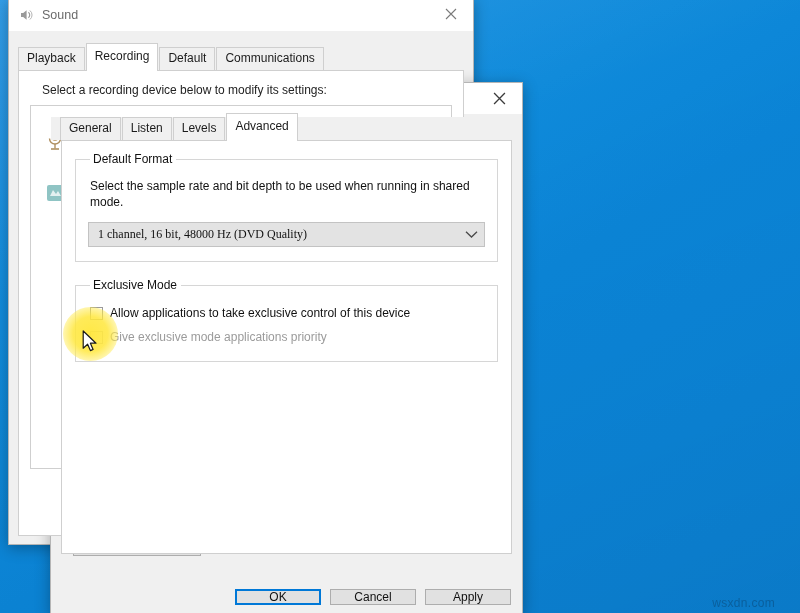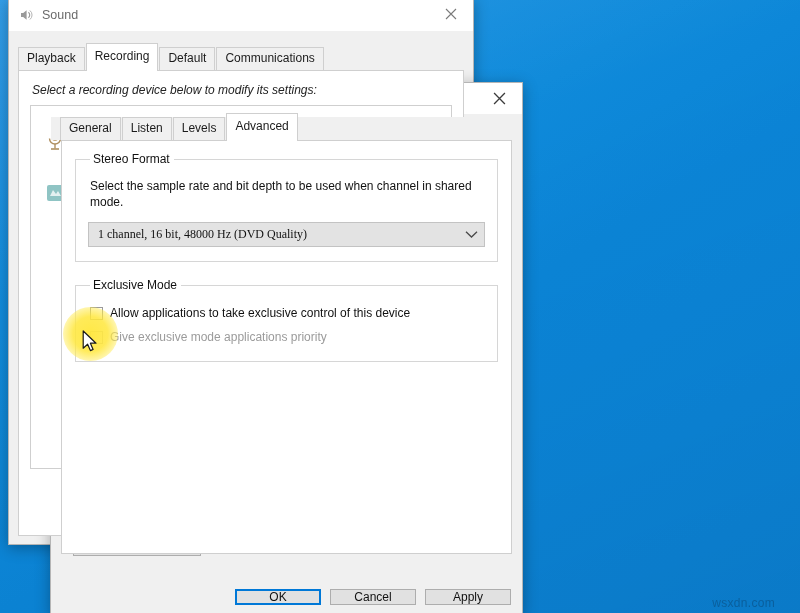--- a/index.html
+++ b/index.html
@@ -125,22 +125,21 @@
   #sound-window .tabstrip { margin-top: 16px; }
   #sound-tabpage {
     margin: 0 9px 0 9px;
     height: 466px;
     padding: 10px 11px 0 11px;
     box-sizing: border-box;
   }
   #sound-hint {
     font-size: 12px;
     color: #222;
-    margin: 2px 0 8px 2px;
-    font-style: italic;
+    margin: 2px 0 8px 12px;
   }
   #device-list {
     border: 1px solid #cfcfcf;
     background: #fff;
     height: 364px;
     box-sizing: border-box;
     padding: 6px 4px;
   }
   .device-row {
     display: flex;
@@ -386,22 +385,22 @@
   <div class="tabstrip" id="mic-tabstrip">
     <div class="tab">General</div>
     <div class="tab">Listen</div>
     <div class="tab">Levels</div>
     <div class="tab active">Advanced</div>
   </div>
 
   <div class="tabpage" id="mic-tabpage">
 
     <fieldset class="group">
-      <legend>Stereo Format</legend>
-      <div class="group-desc">Select the sample rate and bit depth to be used when channel in shared mode.</div>
+      <legend>Default Format</legend>
+      <div class="group-desc">Select the sample rate and bit depth to be used when running in shared mode.</div>
       <div class="combo">
         <span class="combo-value">1 channel, 16 bit, 48000 Hz (DVD Quality)</span>
         <span class="combo-arrow">
           <svg width="13" height="9" viewBox="0 0 13 9">
               <path d="M1 1.8 L6.5 7 L12 1.8" stroke="#4a4a4a" stroke-width="1.3" fill="none"></path>
             </svg>
         </span>
       </div>
     </fieldset>
 

